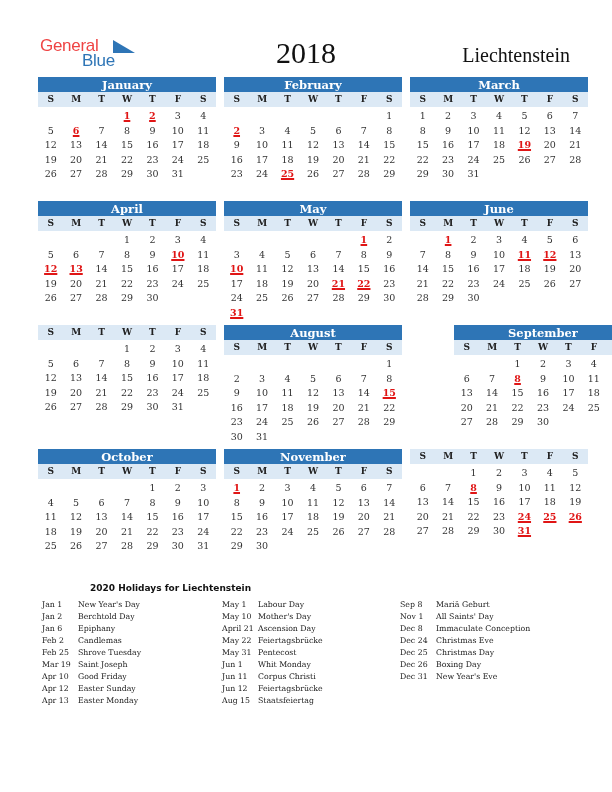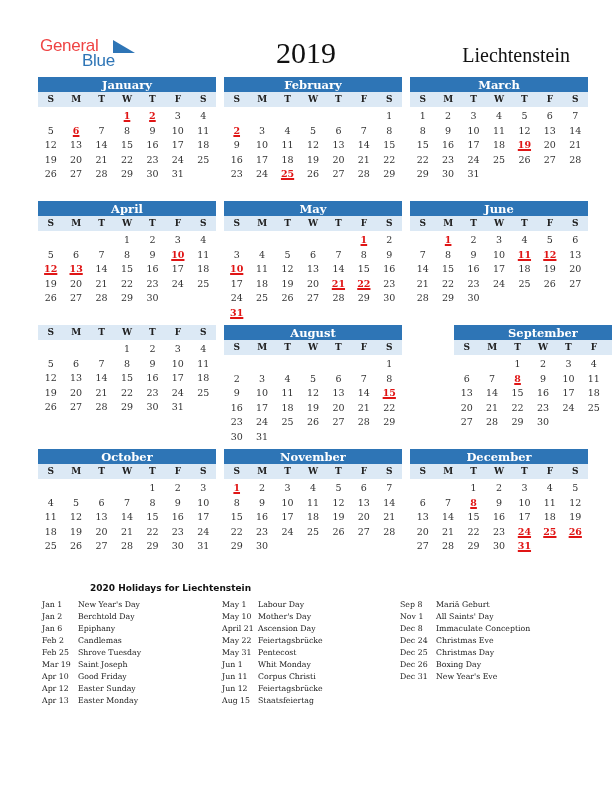--- a/index.html
+++ b/index.html
@@ -24,21 +24,21 @@
   .hrow .d { width: 36px; }
 </style>
 </head>
 <body>
 
 <div class="logo">
   <span class="general">General</span>
   <span class="tri"></span>
   <span class="blue">Blue</span>
 </div>
-<div class="year">2019</div>
+<div class="year">2018</div>
 <div class="country">Liechtenstein</div>
 
 <div id="months">
     <div class="month" style="left: 38px; top: 77px;">
       <div class="mh">January</div>
       <div class="wd">
         <span>S</span>
         <span>M</span>
         <span>T</span>
         <span>W</span>
@@ -550,21 +550,20 @@
         <span>24</span>
         <span>25</span>
         <span>26</span>
         <span>27</span>
         <span>28</span>
         <span>29</span>
         <span>30</span>
       </div>
     </div>
     <div class="month" style="left: 410px; top: 449px;">
-      <div class="mh">December</div>
       <div class="wd">
         <span>S</span>
         <span>M</span>
         <span>T</span>
         <span>W</span>
         <span>T</span>
         <span>F</span>
         <span>S</span>
       </div>
       <div class="days">

